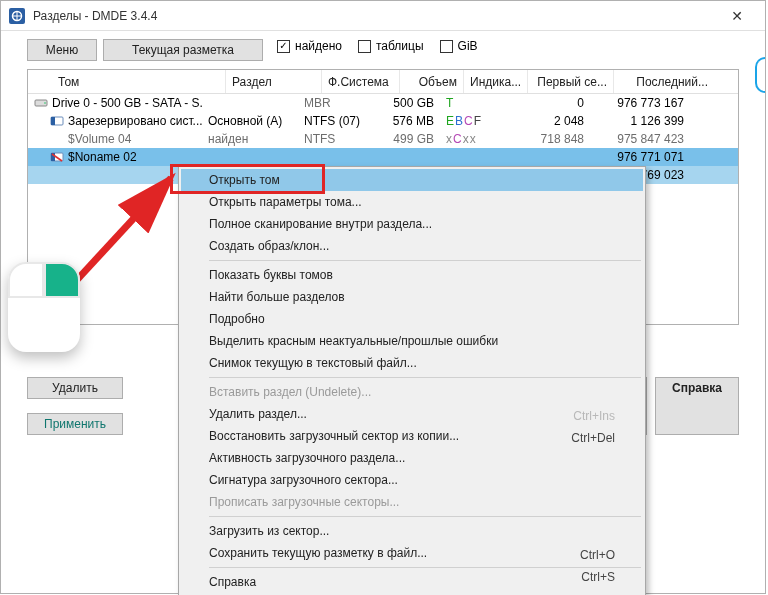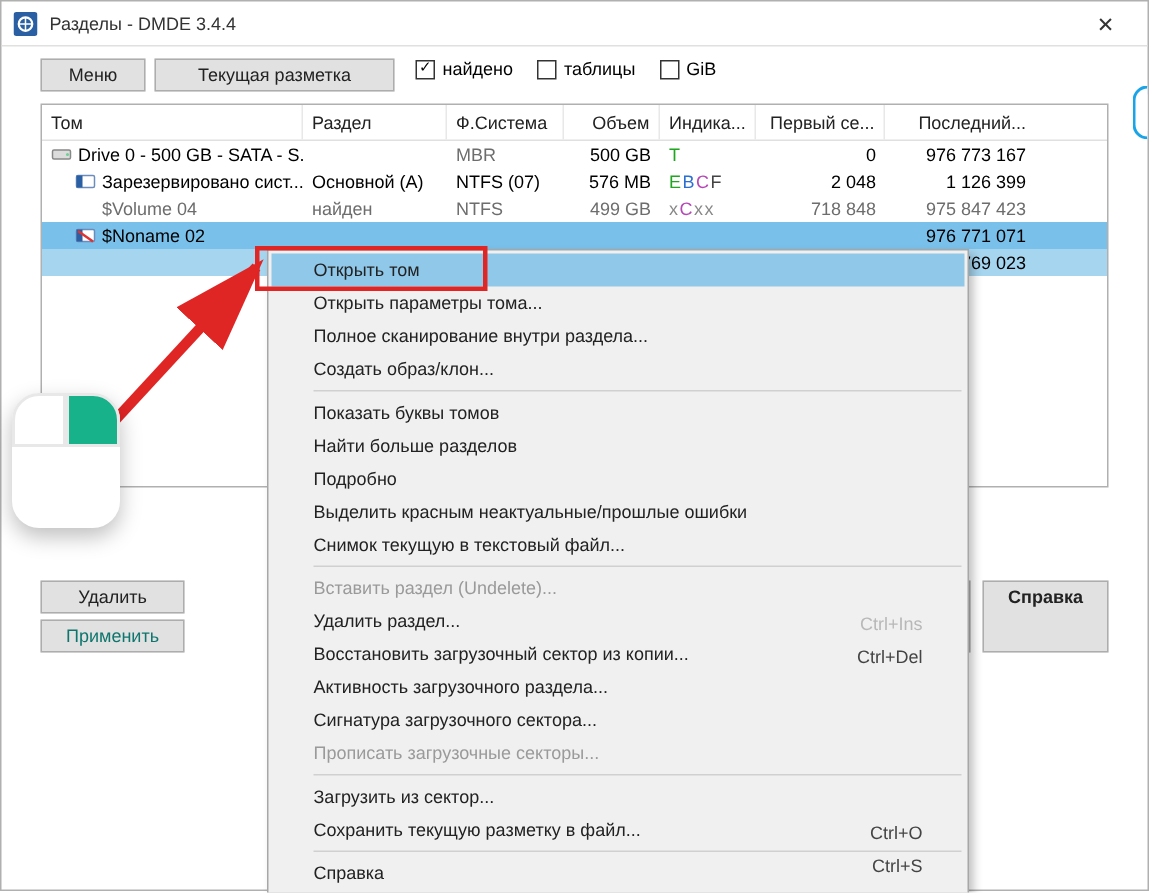--- a/index.html
+++ b/index.html
@@ -9,21 +9,21 @@
   .titlebar .app-icon { width: 16px; height: 16px; margin-right: 8px; }
   .titlebar .title { flex: 1; color: #333; }
   .titlebar .close { width: 40px; text-align: center; color: #333; font-size: 14px; cursor: default; }
   .toolbar { display: flex; align-items: flex-start; gap: 6px; padding: 8px 26px; }
   .btn { border: 1px solid #adadad; background: #e1e1e1; padding: 3px 16px; min-width: 70px; text-align: center; cursor: default; color:#222;}
   .btn.wide { min-width: 160px; }
   .checks { display: flex; gap: 16px; margin-left: 8px; align-items: center; }
   .chk { display: inline-flex; align-items: center; gap: 5px; }
   .chk .box { width: 13px; height: 13px; border: 1px solid #333; display: inline-flex; align-items: center; justify-content: center; font-size: 10px; line-height: 1; }
   .table-wrap { margin: 0 26px; border: 1px solid #b0b0b0; position: relative; background: #fff; }
-  .thead { display: flex; background: #fff; border-bottom: 1px solid #e0e0e0; height: 24px; align-items: center; }
+  .thead { display: flex; background: #fff; border-bottom: 1px solid #e0e0e0; height: 24px; align-items: center; justify-content: center; }
   .th { padding: 0 6px; white-space: nowrap; overflow: hidden; text-overflow: ellipsis; border-right: 1px solid #e8e8e8; height: 100%; display: flex; align-items: center; color: #222; }
   .th.r { justify-content: flex-end; }
   .c0 { width: 174px; } .c1 { width: 96px; } .c2 { width: 78px; } .c3 { width: 64px; } .c4 { width: 64px; }
   .c5 { width: 86px; } .c6 { width: 100px; border-right: none; }
   .tbody { min-height: 230px; }
   .row { display: flex; height: 18px; align-items: center; }
   .td { padding: 0 6px; white-space: nowrap; overflow: hidden; display: flex; align-items: center; }
   .td.r { justify-content: flex-end; }
   .row.sel { background: #79c0ea; }
   .row.selaux { background: #a6d5ef; }
@@ -172,21 +172,21 @@
           <div class="td c3"></div>
           <div class="td c4"></div>
           <div class="td c5"></div>
         <div class="td c6 r">976 769 023</div>
       </div>
       <div style="height:140px"></div>
     </div>
   </div>
 
   <div class="footer">
-    <div style="display:flex; flex-direction:column; gap:4px;">
+    <div style="display:flex; flex-direction:column; gap:14px;">
       <div class="btn">Удалить</div>
       <div class="btn disabled">Применить</div>
     </div>
     <div class="right-group">
       <div style="display:flex; flex-direction:column; gap:8px; align-items:flex-end;">
         <div class="btn" style="min-width:60px;">Открыть том</div>
       </div>
       <div style="display:flex; gap:8px;font-weight:bold;">
         <div class="btn">Закрыть</div>
         <div class="btn">Справка</div>

